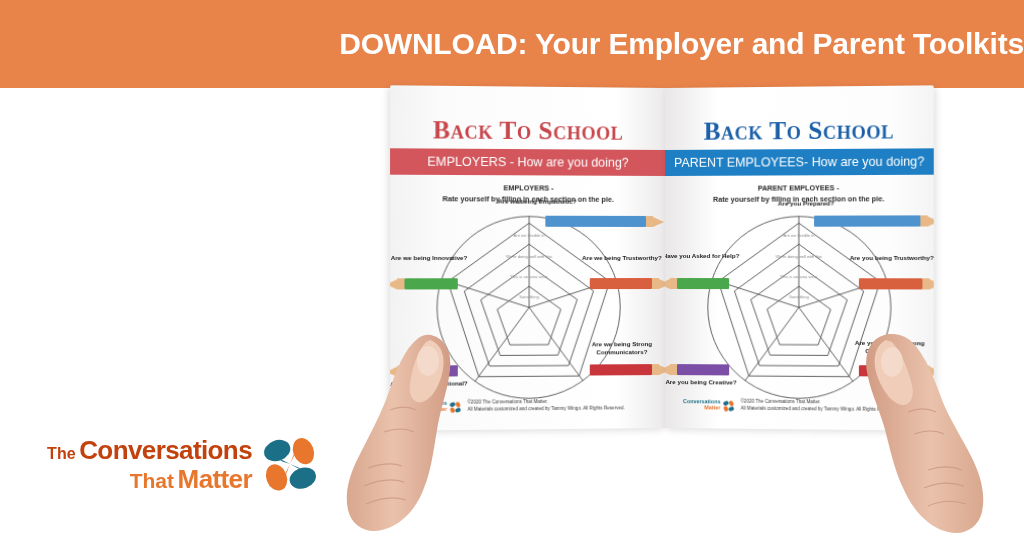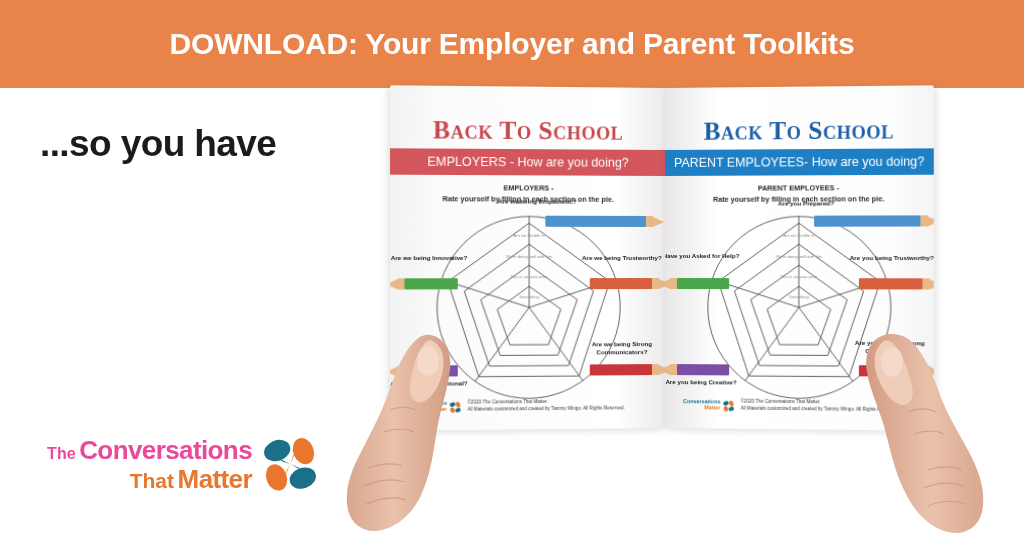--- a/index.html
+++ b/index.html
@@ -8,21 +8,21 @@
     background:#ffffff;
     font-family:"Liberation Sans", sans-serif;
     overflow:hidden;
     position:relative;
   }
 
   
   #banner{
     position:absolute;left:0;top:0;width:1024px;height:88px;
     background:#E8834A;
-    display:flex;align-items:center;justify-content:center;
+    display:flex;align-items:center;justify-content:flex-end;
   }
   #banner-title{
     color:#ffffff;
     font-size:30px;
     font-weight:bold;
     letter-spacing:-0.2px;
     white-space:nowrap;
     font-family:"Liberation Sans", sans-serif;
   }
 
@@ -44,21 +44,21 @@
     width:300px;height:92px;
     display:flex;align-items:center;
   }
   #logo-words{
     text-align:right;
     line-height:1.0;
     margin-right:6px;
     width:222px;
   }
   #logo-line1{
-    font-size:13px;color:#ec4899;font-weight:bold;white-space:nowrap;
+    font-size:13px;color:#c2410c;font-weight:bold;white-space:nowrap;
   }
   #logo-line1 .small{font-size:16px;font-weight:bold;}
   #logo-line1 .big{font-size:26px;font-weight:bold;letter-spacing:-0.6px;}
   #logo-line2{
     font-size:13px;color:#E8762C;font-weight:bold;white-space:nowrap;margin-top:3px;
   }
   #logo-line2 .small{font-size:21px;font-weight:bold;}
   #logo-line2 .big{font-size:26px;font-weight:bold;letter-spacing:-0.6px;}
   #logo-mark{width:64px;height:64px;flex:0 0 64px;}
 
@@ -150,21 +150,20 @@
 </style>
 </head>
 <body>
 
 <div id="banner">
   <div id="banner-title">DOWNLOAD: Your Employer and Parent Toolkits</div>
 </div>
 
 <div id="left-col">
   <div id="tagline">
-    <div>...so you have</div>
   </div>
 </div>
 
 <div id="logo">
   <div id="logo-words">
     <div id="logo-line1">
       <span class="small">The</span>
       <span class="big">Conversations</span>
     </div>
     <div id="logo-line2">

